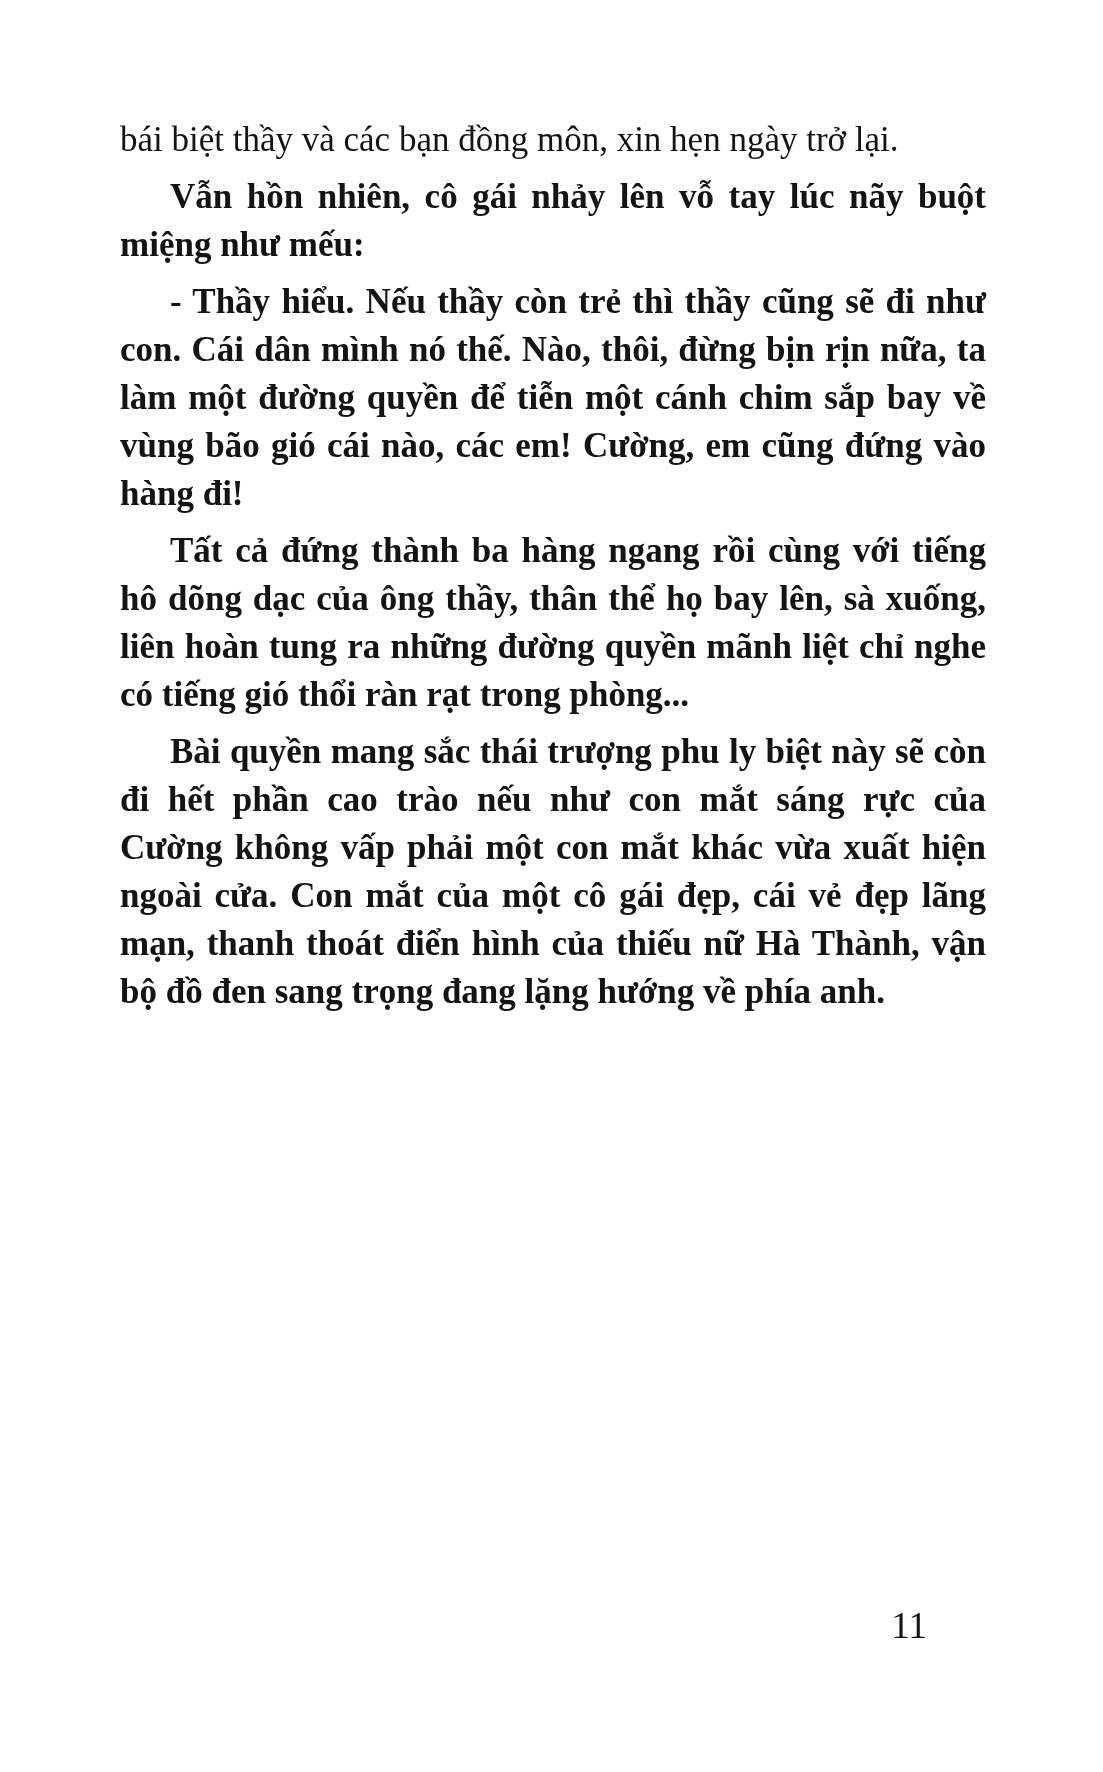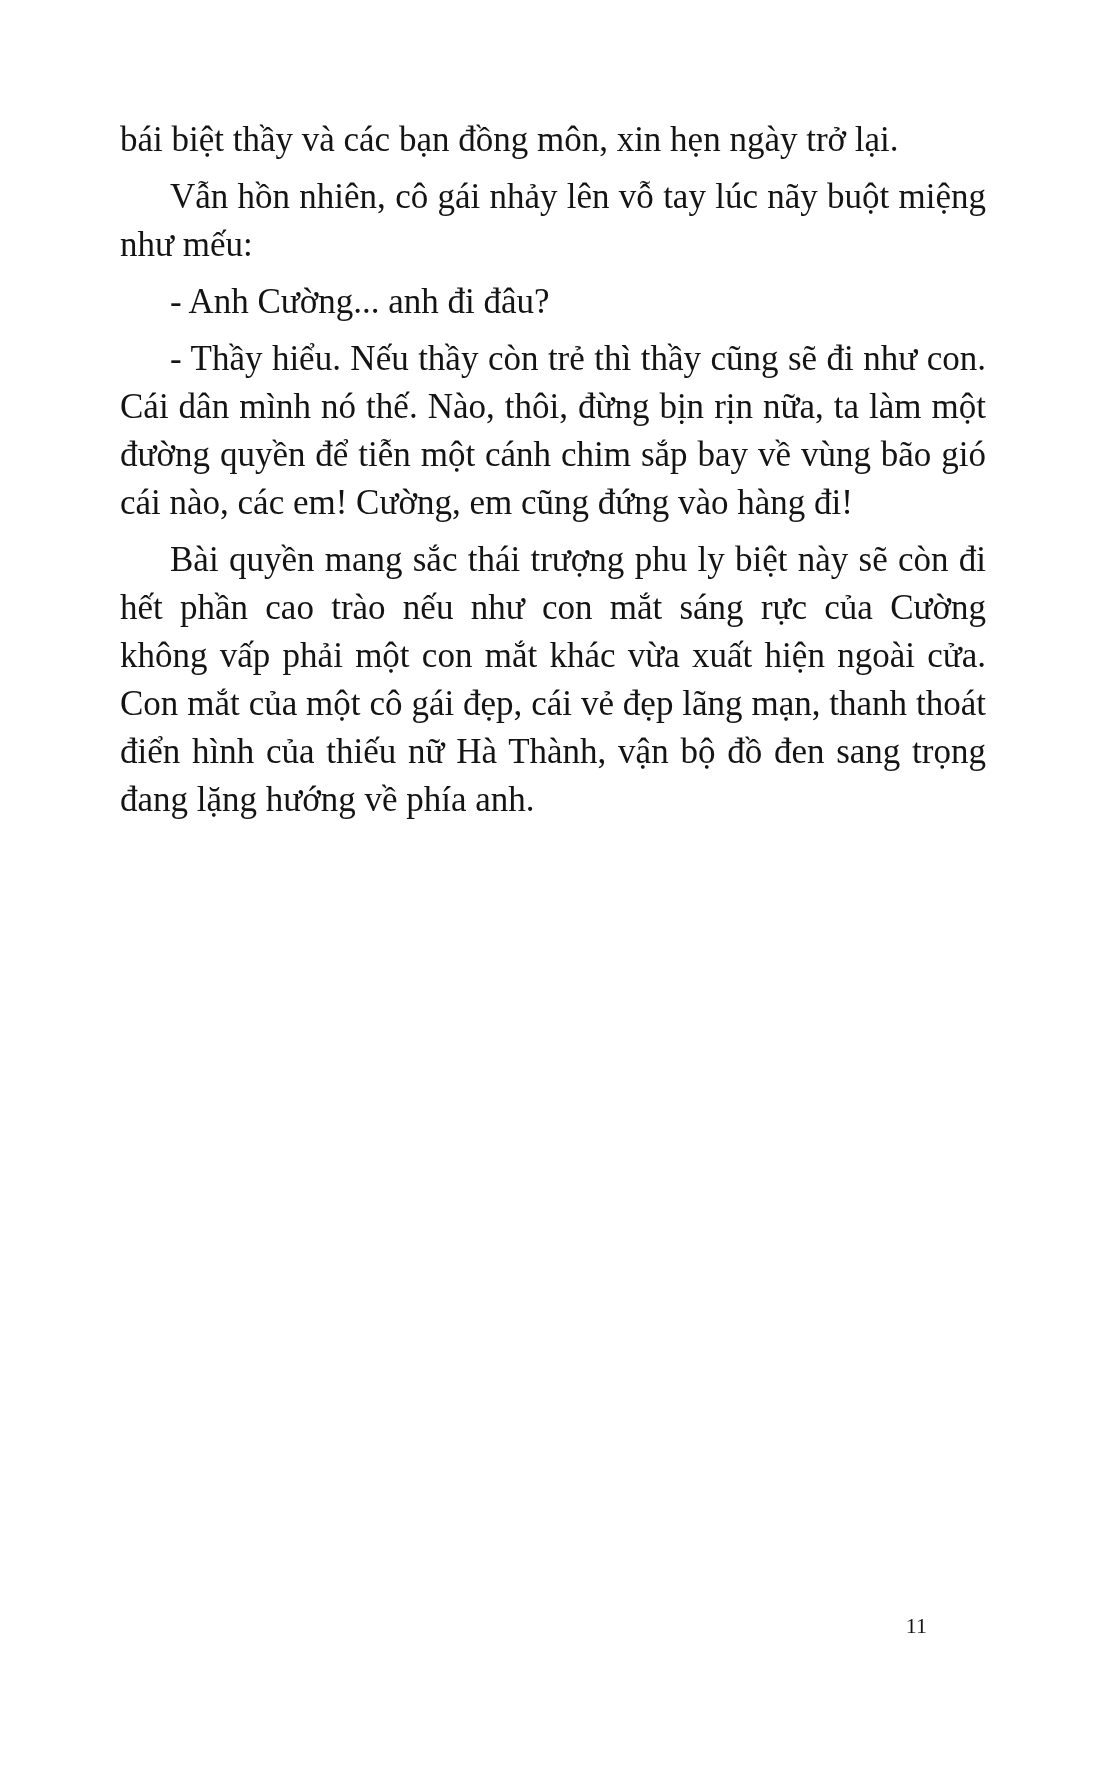--- a/index.html
+++ b/index.html
@@ -24,35 +24,36 @@
     font-size: 35px;
     line-height: 48px;
     text-align: justify;
     text-justify: inter-word;
   }
   .text-block p {
     margin: 0 0 9px 0;
   }
   .text-block p.indent {
     text-indent: 50px;
+    font-weight: bold;
   }
   .page-number {
     position: absolute;
     right: 140px;
     top: 1608px;
-    font-size: 22px;
+    font-size: 37px;
     line-height: 36px;
     color: #141414;
   }
 </style>
 </head>
 <body>
 
 <div class="page">
   <div class="text-block" id="paragraph-container">
       <p>bái biệt thầy và các bạn đồng môn, xin hẹn ngày trở lại.</p>
       <p class="indent">Vẫn hồn nhiên, cô gái nhảy lên vỗ tay lúc nãy buột miệng như mếu:</p>
-      <p class="indent">- Anh Cường... anh đi đâu?</p>
       <p class="indent">- Thầy hiểu. Nếu thầy còn trẻ thì thầy cũng sẽ đi như con. Cái dân mình nó thế. Nào, thôi, đừng bịn rịn nữa, ta làm một đường quyền để tiễn một cánh chim sắp bay về vùng bão gió cái nào, các em! Cường, em cũng đứng vào hàng đi!</p>
+      <p class="indent">Tất cả đứng thành ba hàng ngang rồi cùng với tiếng hô dõng dạc của ông thầy, thân thể họ bay lên, sà xuống, liên hoàn tung ra những đường quyền mãnh liệt chỉ nghe có tiếng gió thổi ràn rạt trong phòng...</p>
       <p class="indent">Bài quyền mang sắc thái trượng phu ly biệt này sẽ còn đi hết phần cao trào nếu như con mắt sáng rực của Cường không vấp phải một con mắt khác vừa xuất hiện ngoài cửa. Con mắt của một cô gái đẹp, cái vẻ đẹp lãng mạn, thanh thoát điển hình của thiếu nữ Hà Thành, vận bộ đồ đen sang trọng đang lặng hướng về phía anh.</p>
     </div>
   <div class="page-number">11</div>
 </div>
 
 </body></html>

